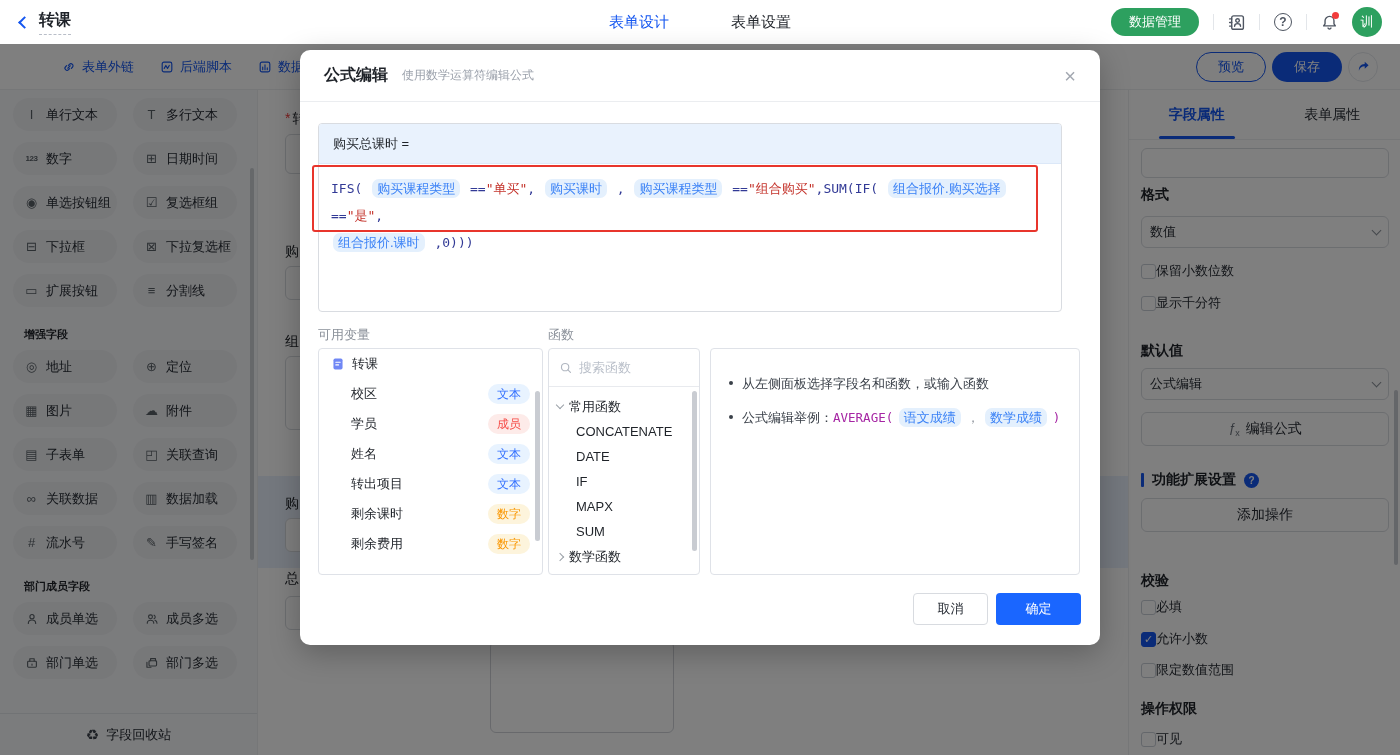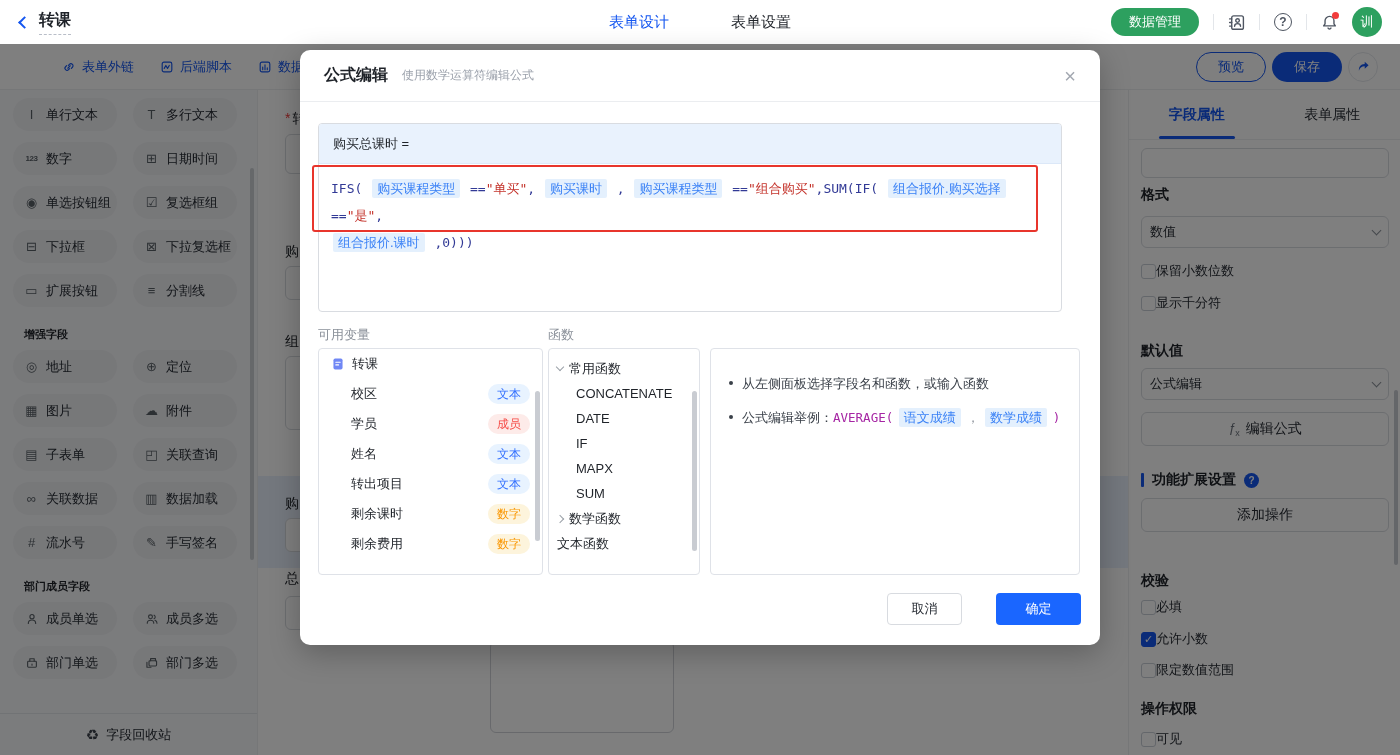--- a/index.html
+++ b/index.html
@@ -106,21 +106,21 @@
   .md-sub { font-size:12px; color:#9ba1ab; margin-left:14px; }
   .md-close { margin-left:auto; font-size:20px; color:#a2a7b0; line-height:1; }
   .formula-box { position:absolute; left:18px; top:73px; width:744px; height:189px;
                  border:1px solid #d9dce1; border-radius:4px; overflow:hidden; }
   .formula-strip { height:40px; background:#e9f2fd; border-bottom:1px solid #dce8f8; display:flex;
                    align-items:center; padding:0 14px; color:#1f2329; }
   .formula-code { padding:11px 12px; font-family:"DejaVu Sans Mono","DejaVu Sans",monospace; font-size:13px;
                   line-height:27px; }
   .tok-code { color:#323a96; }
   .tok-str { color:#c4332b; }
-  .tok-field { background:#e4f0fd; color:#3b82f6; border-radius:2px; padding:2px 5px; margin:0 2px;
+  .tok-field { background:#e4f0fd; color:#3b82f6; border-radius:7px; padding:2px 5px; margin:0 2px;
                font-family:"Liberation Sans","DejaVu Sans",sans-serif; }
   .annotation { position:absolute; left:12px; top:115px; width:726px; height:67px; border:2.5px solid #e8352c;
                 border-radius:3px; pointer-events:none; z-index:5; }
   .panel-label { position:absolute; color:#8a9099; font-size:13px; top:276px; }
   .md-panel { position:absolute; top:298px; height:227px; border:1px solid #dfe2e8; border-radius:4px;
               background:#fff; overflow:hidden; }
   .vars-panel { left:18px; width:225px; }
   .vars-tabs { height:38px; display:flex; border-bottom:1px solid #e8eaee; }
   .vars-tab { flex:1; display:flex; align-items:center; justify-content:center; color:#262b33; }
   .vars-tab.active { color:#1456f0; }
@@ -144,21 +144,21 @@
   .fn-leaf { padding-left:27px; }
   .tree-caret { width:6px; height:6px; border-right:1.4px solid #9aa0a8; border-bottom:1.4px solid #9aa0a8; flex:none; }
   .tree-caret.open { transform:rotate(45deg); margin-top:-3px; }
   .tree-caret.closed { transform:rotate(-45deg); }
   .fn-scroll { position:absolute; right:2px; top:42px; width:5px; height:160px; border-radius:3px; background:#c9ccd2; }
   .help-panel { left:410px; width:370px; padding:18px 18px; color:#3a4049; line-height:34px; }
   .bullet { display:flex; align-items:baseline; gap:9px; }
   .bullet .b-dot { width:4px; height:4px; border-radius:50%; background:#3a4049; flex:none; position:relative; top:-3px; }
   .ex-fn { color:#a626a4; font-family:"DejaVu Sans Mono",monospace; font-size:12.5px; }
   .ex-sep { color:#8a9099; }
-  .md-footer { position:absolute; right:19px; bottom:20px; display:flex; gap:34px;padding-left:33px; }
+  .md-footer { position:absolute; right:19px; bottom:20px; display:flex; gap:8px;padding-left:33px; }
   .btn-cancel { width:75px; height:32px; border:1px solid #d8dbe0; border-radius:4px; background:#fff;
                 display:flex; align-items:center; justify-content:center; color:#262b33; }
   .btn-ok { width:85px; height:32px; border-radius:4px; color:#fff; display:flex; align-items:center;
             justify-content:center; }
 </style>
 </head>
 <body>
 
 <div class="topbar">
   <div class="tb-left">
@@ -508,20 +508,29 @@
         </div>
         <div class="var-row">
           <span class="var-name">剩余费用</span>
           <span class="var-badge badge-number">数字</span>
         </div>
       </div>
     <div class="vars-scroll"></div>
   </div>
 
   <div class="md-panel fn-panel">
+    <div class="fn-search">
+      <span id="ic-search" style="display:flex;">
+          <svg width="14" height="14" viewBox="0 0 16 16" fill="none" stroke="currentColor" stroke-width="1.3" stroke-linecap="round" stroke-linejoin="round">
+            <circle cx="7" cy="7" r="4.2"></circle>
+            <path d="M10.2 10.2l2.9 2.9"></path>
+          </svg>
+        </span>
+      <input placeholder="搜索函数" style="">
+    </div>
     <div class="fn-tree" id="fn-tree">
         <div class="fn-row fn-group">
           <span class="tree-caret open"></span>
           <span>常用函数</span>
         </div>
         <div class="fn-row fn-leaf">CONCATENATE</div>
         <div class="fn-row fn-leaf">DATE</div>
         <div class="fn-row fn-leaf">IF</div>
         <div class="fn-row fn-leaf">MAPX</div>
         <div class="fn-row fn-leaf">SUM</div>

